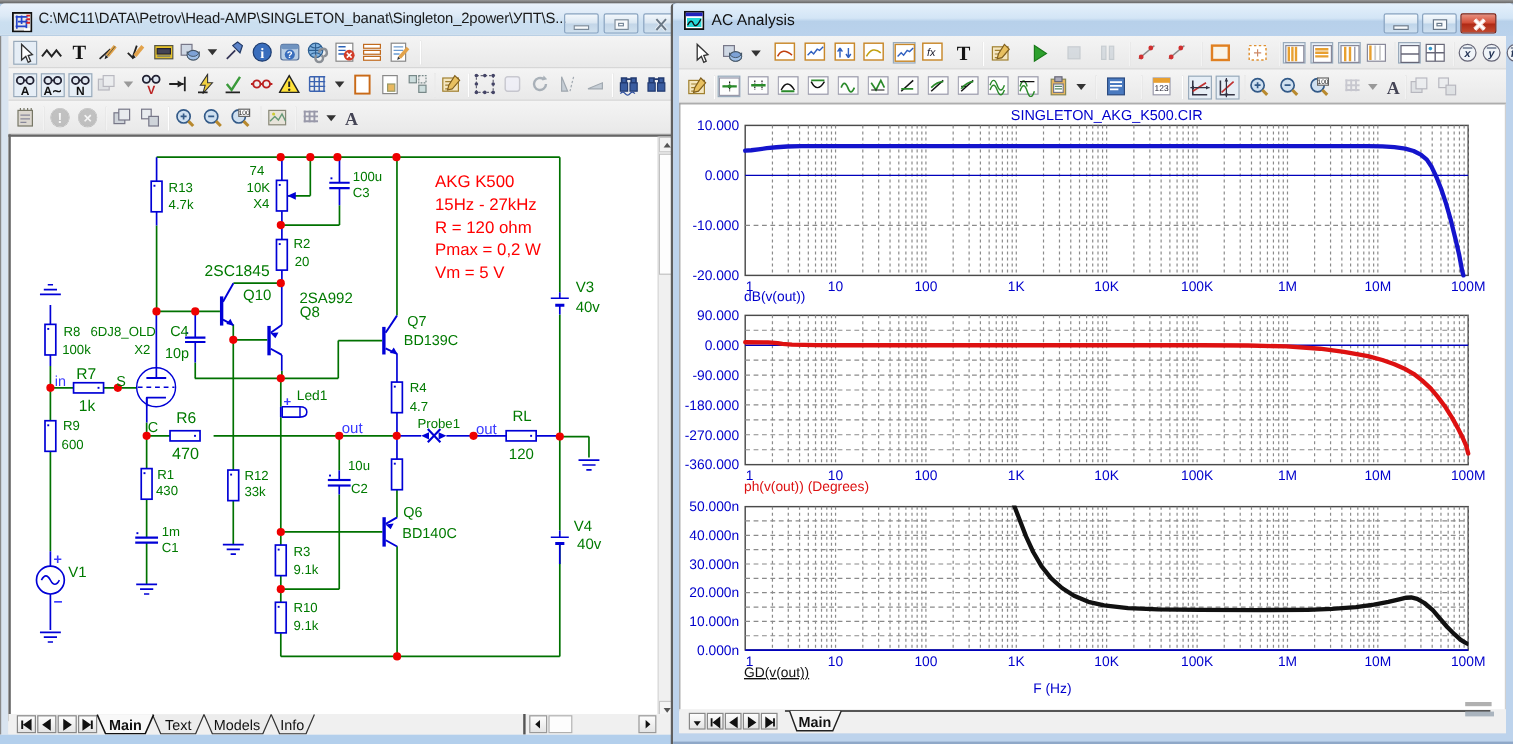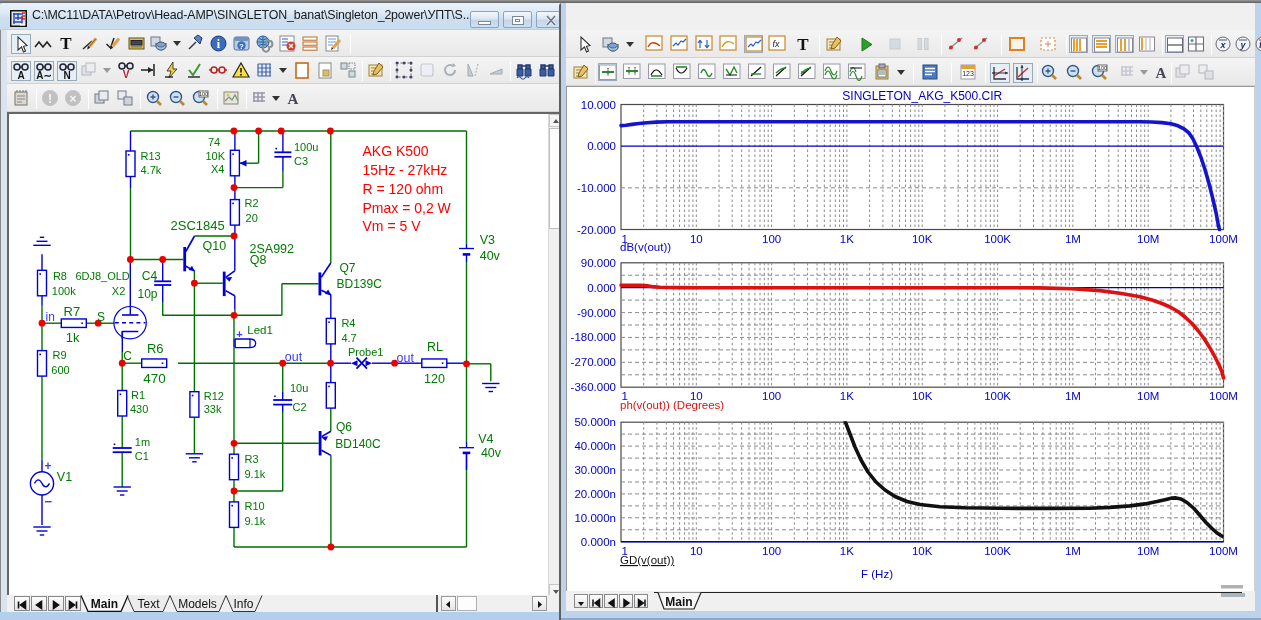--- a/index.html
+++ b/index.html
@@ -562,20 +562,43 @@
         <div style="position:absolute;right:0px;top:0;width:15px;height:15px;background:linear-gradient(#fdfdfd,#e4e4e4);border:1px solid #999;"><svg width="13" height="13">
             <path d="M5,3 l4,3.5 -4,3.5 z" fill="#111"></path>
           </svg></div>
       </div>
     </div>
   </div>
 <div class="win" style="left:561px;top:3px;width:700px;height:617px;background:#f0f0f0;border-radius:3px 3px 0 0;box-shadow:-2px 0 0 #5f5f5f;">
     <div style="position:absolute;left:0;top:0;width:5px;height:100%;background:#bdd3ec;"></div>
     <div style="position:absolute;right:0;top:0;width:6px;height:100%;background:#bdd3ec;"></div>
     <div style="position:absolute;left:0;bottom:0;width:100%;height:9px;background:#bdd3ec;border-bottom:2px solid #8fa8c8;"></div>
+    <div style="position:absolute;left:0;top:0;width:100%;height:27px;background:linear-gradient(#e4f0fb 0%,#d3e5f6 45%,#b7d0ea 55%,#bad2ec 100%);border-radius:3px 3px 0 0;">
+      <svg style="position:absolute;left:9px;top:6px" width="17" height="16" viewBox="0 0 17 16">
+        <rect x="0" y="0" width="17" height="16" fill="#111"></rect>
+        <rect x="1.5" y="1.5" width="14" height="13" fill="#fff"></rect>
+        <rect x="1.5" y="1.5" width="14" height="3" fill="#2222bb"></rect>
+        <rect x="2.5" y="6" width="12" height="7.5" fill="#28d8d8"></rect>
+        <path d="M3,12 q3,-6 5,-1 q2,4 6,-4" stroke="#111" stroke-width="1.2" fill="none"></path>
+      </svg>
+      <div style="position:absolute;left:32px;top:6px;font-size:13px;color:#111;">AC Analysis</div>
+      <div class="cap" style="left:592px;top:8px;width:29px;height:17px;background:linear-gradient(#f6fafd,#dde9f4 45%,#bfd5ea 55%,#cfe0f0);">
+        <div style="position:absolute;left:7px;top:9px;width:13px;height:4px;background:#f8fafc;border:1px solid #68788a;"></div>
+      </div>
+      <div class="cap" style="left:624px;top:8px;width:29px;height:17px;background:linear-gradient(#f6fafd,#dde9f4 45%,#bfd5ea 55%,#cfe0f0);">
+        <div style="position:absolute;left:8px;top:4px;width:12px;height:9px;background:#f8fafc;border:1px solid #68788a;"></div>
+        <div style="position:absolute;left:11px;top:7px;width:5px;height:3px;background:#fff;border:1px solid #68788a;"></div>
+      </div>
+      <div class="cap" style="left:656px;top:8px;width:30px;height:17px;background:linear-gradient(#e89080 0%,#d4503a 45%,#b02a16 55%,#c24a30 100%);border-color:#7c1f10;">
+        <svg style="position:absolute;left:8px;top:2px" width="14" height="13" viewBox="0 0 14 13">
+          <path d="M3,2.5 L11,10.5 M11,2.5 L3,10.5" stroke="#f4d8d2" stroke-width="3.6"></path>
+          <path d="M3,2.5 L11,10.5 M11,2.5 L3,10.5" stroke="#fff" stroke-width="1.7"></path>
+        </svg>
+      </div>
+    </div>
     <div class="tb" style="top:27px;left:5px;right:6px;height:28px;"></div>
     <div class="tb" style="top:55px;left:5px;right:6px;height:28px;"></div>
     <div class="ic" style="left:14px;top:32px;width:20px;height:20px;"><svg width="20" height="20" viewBox="0 0 20 20">
         <path d="M6,2 L6,15 L9.5,12 L11.5,17 L13.5,16 L11.5,11.3 L15,10.5 Z" fill="#fff" stroke="#333" stroke-width="1.1"></path>
       </svg></div>
     <div class="ic" style="left:40px;top:32px;width:20px;height:20px;"><svg width="20" height="20" viewBox="0 0 20 20">
         <rect x="2" y="3" width="9" height="9" fill="#cfd8e4" stroke="#778"></rect>
         <ellipse cx="12" cy="12" rx="5" ry="4" fill="#7da2d6" stroke="#456"></ellipse>
         <path d="M7,12 a5,4 0 0 0 10,0 l0,-3 a5,4 0 0 1 -10,0 z" fill="#9fc0e8" stroke="#456" stroke-width="0.8"></path>
       </svg></div>

